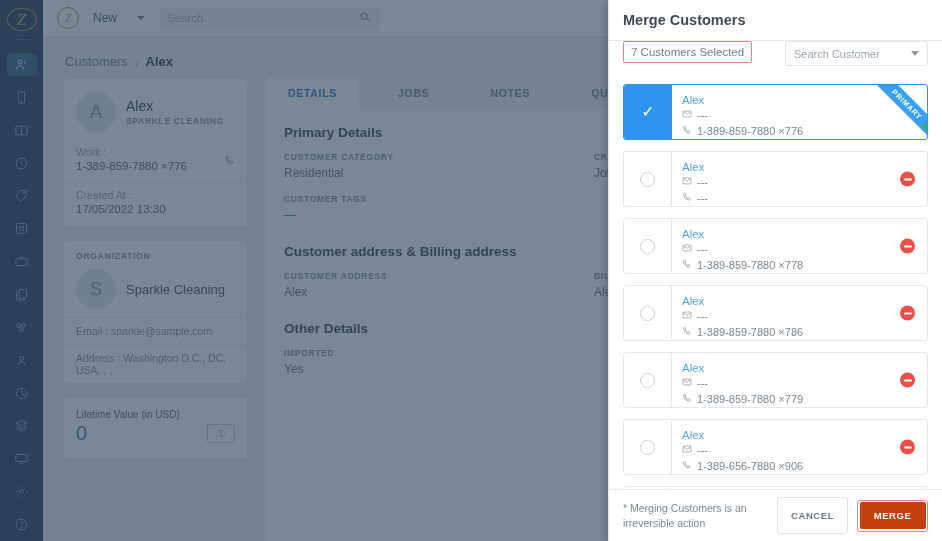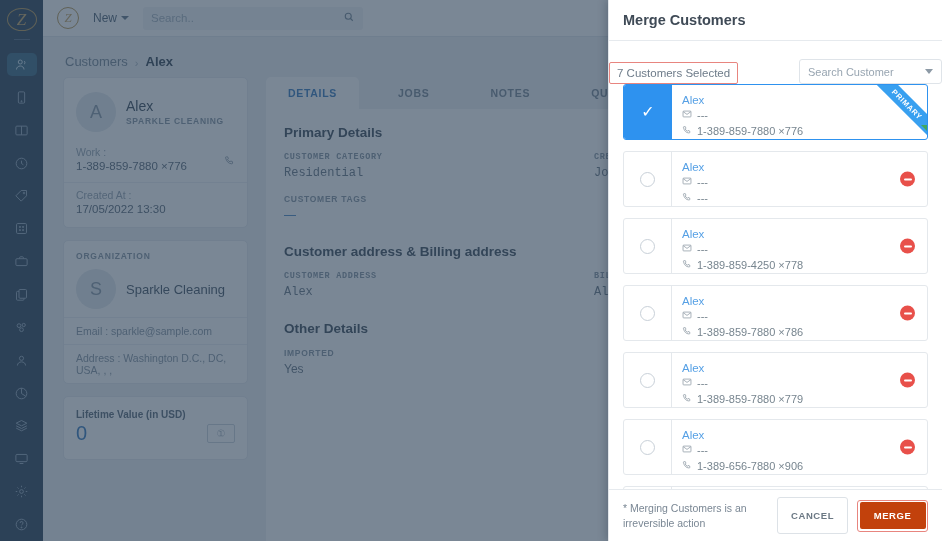--- a/index.html
+++ b/index.html
@@ -58,21 +58,21 @@
     height: 37px; background: #fff; display: flex; align-items: center;
     padding: 0 14px; gap: 14px; border-bottom: 1px solid #e3e8ec;
     flex: 0 0 37px;
   }
   #topbar .tb-logo {
     width: 22px; height: 22px; border-radius: 50%;
     border: 1.2px solid #b99a5a; color: #c9a86a;
     display: flex; align-items: center; justify-content: center;
     font-family: "Liberation Serif", serif; font-size: 13px; font-style: italic;
   }
-  #topbar .newbtn { font-size: 12px; color: #55687a; display: flex; align-items: center; gap: 4px; }
+  #topbar .newbtn { font-size: 12px; color: #55687a; display: flex; align-items: center; gap: 20px; }
   .caret-dn { width: 0; height: 0; border-left: 4px solid transparent; border-right: 4px solid transparent; border-top: 4px solid #6b7d8e; }
   #searchbox {
     width: 220px; height: 23px; background: #f2f5f7; border-radius: 3px;
     display: flex; align-items: center; padding: 0 8px;
     font-size: 11.5px; color: #a7b4c0; position: relative;
   }
   #searchbox .s-ico { position: absolute; right: 8px; color: #7b8b9a; }
 
   #breadcrumb {
     height: 32px; display: flex; align-items: flex-end; gap: 7px;
@@ -100,37 +100,37 @@
   .kv .k { font-size: 10.5px; color: #9aa7b3; }
   .kv .v { font-size: 11.5px; color: #5f6e7d; margin-top: 2px; }
   .kv .phone-ico { position: absolute; right: 12px; bottom: 2px; color: #8b99a6; }
   .card-div { height: 1px; background: #edf0f3; margin: 10px 0 0 0; }
 
   .sect-label { font-size: 8.5px; font-weight: bold; letter-spacing: .8px; color: #8b99a6; padding: 10px 12px 4px 12px; }
   .org-head { display: flex; align-items: center; gap: 10px; padding: 4px 12px 8px 12px; }
   .org-name { font-size: 13px; color: #4b5a69; }
   .org-row { font-size: 10.5px; color: #8b99a6; padding: 7px 12px; border-top: 1px solid #edf0f3; }
 
-  .ltv-title { font-size: 10px; font-weight: bold; color: #5f6e7d; padding: 12px 12px 0 12px; }
+  .ltv-title { font-size: 10px; font-weight: normal; color: #5f6e7d; padding: 12px 12px 0 12px; }
   .ltv-row { display: flex; align-items: center; justify-content: space-between; padding: 2px 12px 14px 12px; }
   .ltv-num { font-size: 20px; color: #3e7fc1; }
   .ltv-ico { width: 28px; height: 19px; border: 1.5px solid #ccd5dd; border-radius: 2px; display:flex; align-items:center; justify-content:center; color:#b2bdc7; font-size:10px; }
 
   
   #rightcol { flex: 1 1 auto; display: flex; flex-direction: column; min-width: 0; }
   #tabs { display: flex; gap: 17px; }
   .tab {
     padding: 10px 22px; font-size: 10.5px; font-weight: bold; letter-spacing: .7px;
     color: #7d8b99; background: transparent;
   }
   .tab.active { color: #3e7fc1; background: #fff; border-radius: 5px 5px 0 0; }
   #detailpanel { background: #fff; flex: 1 1 auto; border-radius: 0 5px 0 0; padding: 16px 18px; min-height: 0; }
   .sec-title { font-size: 13.5px; font-weight: bold; color: #44525f; margin-bottom: 12px; }
   .fieldgrid { display: flex; }
-  .fieldcol { flex: 1 1 50%; font-family: Liberation Mono, monospace; }
+  .fieldcol { flex: 1 1 50%; }
   .flabel { font-size: 8.5px; font-weight: bold; letter-spacing: .7px; color: #8b99a6; }
   .fvalue { font-size: 12px; color: #6d7b89; margin-top: 4px; }
   .gap-lg { height: 22px; }
   .gap-md { height: 14px; }
   .sec-head-row { display: flex; justify-content: space-between; align-items: baseline; }
   .sec-link { font-size: 10px; color: #3e7fc1; }
 
   
   #panel {
     position: absolute; top: 0; right: 0; width: 334px; height: 541px;
@@ -139,22 +139,22 @@
     box-shadow: -2px 0 8px rgba(20,35,50,.25);
     border-left: 1px solid #e2e6ea;
   }
   #panel-header {
     height: 41px; flex: 0 0 41px; display: flex; align-items: center;
     padding: 0 14px; border-bottom: 1px solid #e6eaee;
   }
   #panel-title { font-size: 14.5px; font-weight: bold; color: #3f4a56; }
 
   #panel-toolbar {
-    height: 43px; flex: 0 0 43px; display: flex; align-items: flex-end;
-    justify-content: space-between; padding: 0 0;
+    height: 43px; flex: 0 0 43px; display: flex; align-items: flex-start;
+    justify-content: space-between; padding: 0 14px;
   }
   #selected-count {
     font-size: 11.5px; color: #6d7b89;
     border: 1.5px solid #e8857f; border-radius: 2px;
     padding: 4px 7px; background: #fff;
   }
   #search-customer {
     width: 143px; height: 25px; border: 1px solid #dfe4e9; border-radius: 3px;
     display: flex; align-items: center; padding: 0 8px;
     font-size: 11px; color: #98a5b1; position: relative;
@@ -576,21 +576,21 @@
             <span><svg viewBox="0 0 24 24" fill="none" stroke="currentColor" stroke-width="1.8">
                   <rect x="2.5" y="5" width="19" height="14" rx="1.6"></rect>
                   <path d="M3 6.5l9 6.5 9-6.5"></path>
                 </svg></span>
             <span>---</span>
           </div>
           <div class="m-line">
             <span><svg viewBox="0 0 24 24" fill="none" stroke="currentColor" stroke-width="1.8">
                   <path d="M5 4h3l1.6 4-2 1.4a11 11 0 005.6 5.6l1.4-2 4 1.6v3a1.6 1.6 0 01-1.8 1.6C9.6 18.6 5.4 14.4 3.4 5.8A1.6 1.6 0 015 4z"></path>
                 </svg></span>
-            <span>1-389-859-4250 ×778</span>
+            <span>1-389-859-7880 ×778</span>
           </div>
         </div>
         <div class="remove-btn">
             <i></i>
           </div>
       </div>
 
       <div class="mrow">
         <div class="sel-cell">
           <span class="radio-o"></span>

